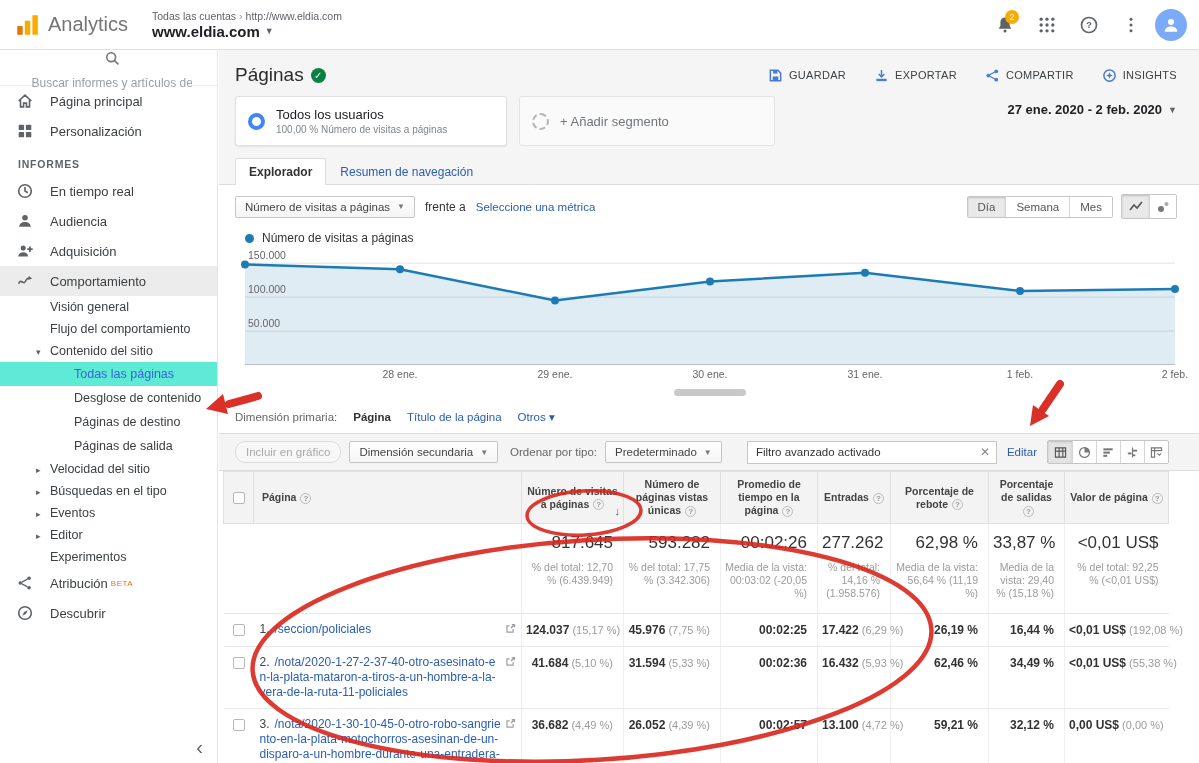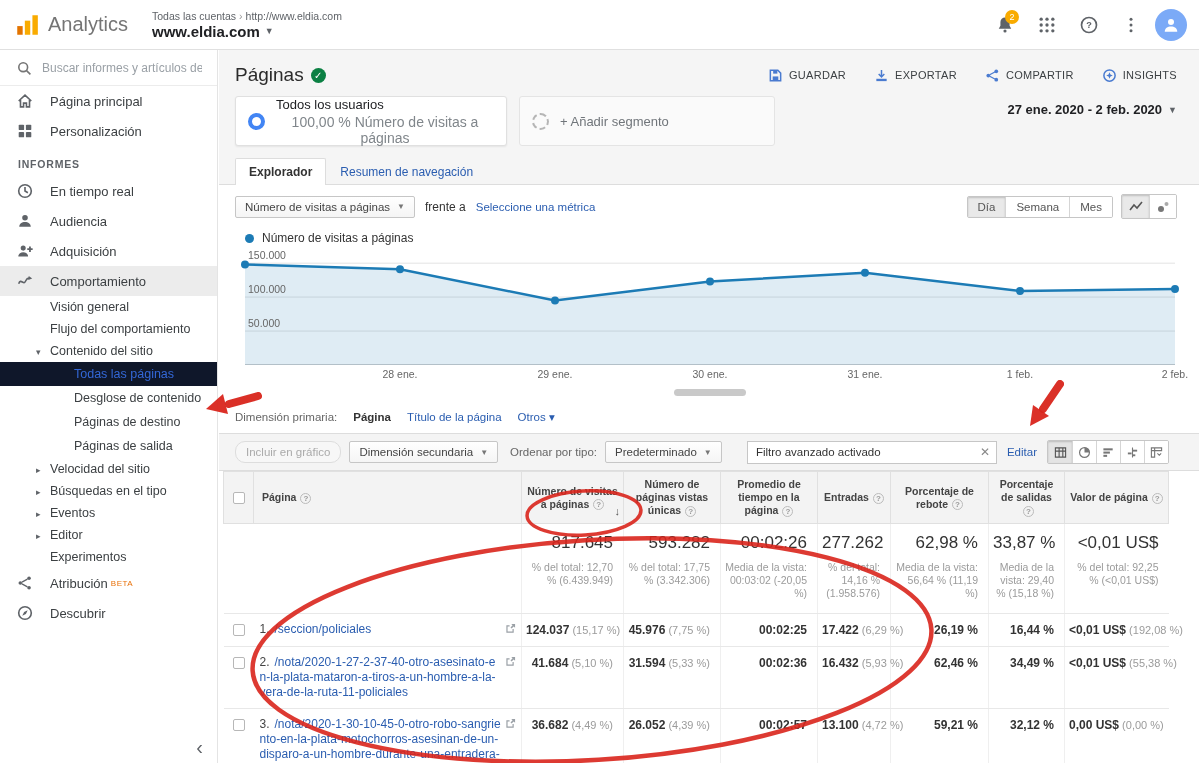--- a/index.html
+++ b/index.html
@@ -19,50 +19,50 @@
   .prop .caret{font-size:9px;color:#5f6368;}
   .top-icons{margin-left:auto;display:flex;align-items:center;gap:6px;padding-right:12px;}
   .tic{width:36px;height:36px;display:flex;align-items:center;justify-content:center;position:relative;cursor:pointer;border-radius:50%;}
   .tic svg{width:20px;height:20px;}
   .badge{position:absolute;top:3px;right:4px;min-width:14px;height:14px;border-radius:7px;background:var(--orange);color:#fff;font-size:9px;line-height:14px;text-align:center;padding:0 2px;}
   .avatar{width:32px;height:32px;border-radius:50%;background:#7baaf7;display:flex;align-items:center;justify-content:center;}
   .avatar svg{width:20px;height:20px;}
 
   
   .sidebar{position:absolute;top:50px;left:0;width:218px;bottom:0;background:#fff;border-right:1px solid #e4e4e4;overflow:hidden;}
-  .sb-search{height:36px;display:flex;align-items:center;gap:10px;padding:0 10px 0 16px;border-bottom:1px solid #ececec;}
+  .sb-search{height:36px;display:flex;align-items:center;gap:10px;padding:0 10px 0 16px;border-bottom:1px solid #ececec;flex-direction:column;}
   .sb-search svg{width:16px;height:16px;flex:none;}
   .sb-search-input{border:0;outline:0;font-size:12px;color:#333;width:160px;font-family:inherit;}
   .sb-search-input::placeholder{color:#9aa0a6;}
   .sb-item{display:flex;align-items:center;height:30px;padding:0 8px 0 16px;color:#3c4043;font-size:13px;cursor:pointer;white-space:nowrap;}
   .sb-item .ic{width:18px;height:18px;margin-right:16px;flex:none;}
   .sb-item .ic svg{width:18px;height:18px;display:block;}
   .sb-sec{font-size:10.5px;color:#5f6368;font-weight:bold;letter-spacing:.8px;padding:12px 0 6px 18px;}
   .active-parent{background:#ececec;}
   .sb-sub{padding:3px 8px 3px 50px;font-size:12.5px;line-height:16px;color:#3c4043;cursor:pointer;position:relative;}
   .sb-sub .caret-s{position:absolute;left:36px;top:4px;font-size:9px;color:#5f6368;}
   .sb-sub2{padding:4px 8px 4px 74px;font-size:12.5px;line-height:16px;color:#3c4043;cursor:pointer;}
-  .sb-sub2.selected{background:#0f172a;color:#3367d6;}
+  .sb-sub2.selected{background:#5eead4;color:#3367d6;}
   .beta{font-size:8px;color:#e8710a;vertical-align:super;margin-left:3px;letter-spacing:.5px;}
   .sb-collapse{position:absolute;bottom:6px;right:14px;font-size:20px;color:#5f6368;cursor:pointer;line-height:20px;}
 
   
   .main{position:absolute;top:50px;left:219px;right:0;bottom:0;background:#fff;overflow:hidden;}
   .main-top{background:#f5f5f5;}
   .report-head{display:flex;align-items:center;padding:14px 22px 2px 16px;}
   .report-title{font-size:19px;color:#2b2b2b;margin-right:7px;}
   .badge-check{width:15px;height:15px;border-radius:50%;background:var(--green);color:#fff;font-size:10px;line-height:15px;text-align:center;flex:none;}
   .head-actions{margin-left:auto;display:flex;gap:28px;align-items:center;}
   .action{display:flex;align-items:center;gap:6px;font-size:11px;color:#3c4043;letter-spacing:.3px;cursor:pointer;}
   .action svg{width:15px;height:15px;}
   .segments-row{display:flex;align-items:flex-start;padding:8px 22px 12px 16px;gap:12px;}
   .seg-card{width:272px;height:50px;background:#fff;border:1px solid #e0e0e0;border-radius:3px;box-shadow:0 1px 2px rgba(0,0,0,.07);display:flex;align-items:center;gap:11px;padding:0 12px;cursor:pointer;}
   .seg-ring{width:17px;height:17px;border:4px solid #4285f4;border-radius:50%;flex:none;}
   .seg-name{font-size:13px;color:#202124;}
-  .seg-sub{font-size:14px;color:#80868b;margin-top:2px;text-align:center;}
+  .seg-sub{font-size:10px;color:#80868b;margin-top:2px;text-align:center;}
   .seg-add{width:256px;height:50px;background:#fafafa;border:1px solid #e4e4e4;border-radius:3px;display:flex;align-items:center;gap:11px;padding:0 12px;color:#70757a;font-size:13px;cursor:pointer;}
   .seg-ring-dashed{width:17px;height:17px;border:2px dashed #b5b5b5;border-radius:50%;flex:none;}
   .date-range{margin-left:auto;font-size:13px;font-weight:bold;color:#202124;display:flex;align-items:center;gap:6px;cursor:pointer;padding-top:6px;}
   .date-range .caret{font-size:9px;color:#5f6368;font-weight:normal;}
   .tabs{display:flex;align-items:flex-end;padding-left:16px;position:relative;z-index:2;margin-bottom:-1px;}
   .tab-active{background:#fff;border:1px solid #ddd;border-bottom:0;border-radius:2px 2px 0 0;padding:6px 13px;font-size:12px;font-weight:bold;color:#333;cursor:default;}
   .tab{padding:6px 14px;font-size:12px;color:#2a5db0;cursor:pointer;}
 
   .panel{background:#fff;border-top:1px solid #ddd;}
   .metric-bar{display:flex;align-items:center;gap:10px;padding:9px 22px 2px 16px;}

